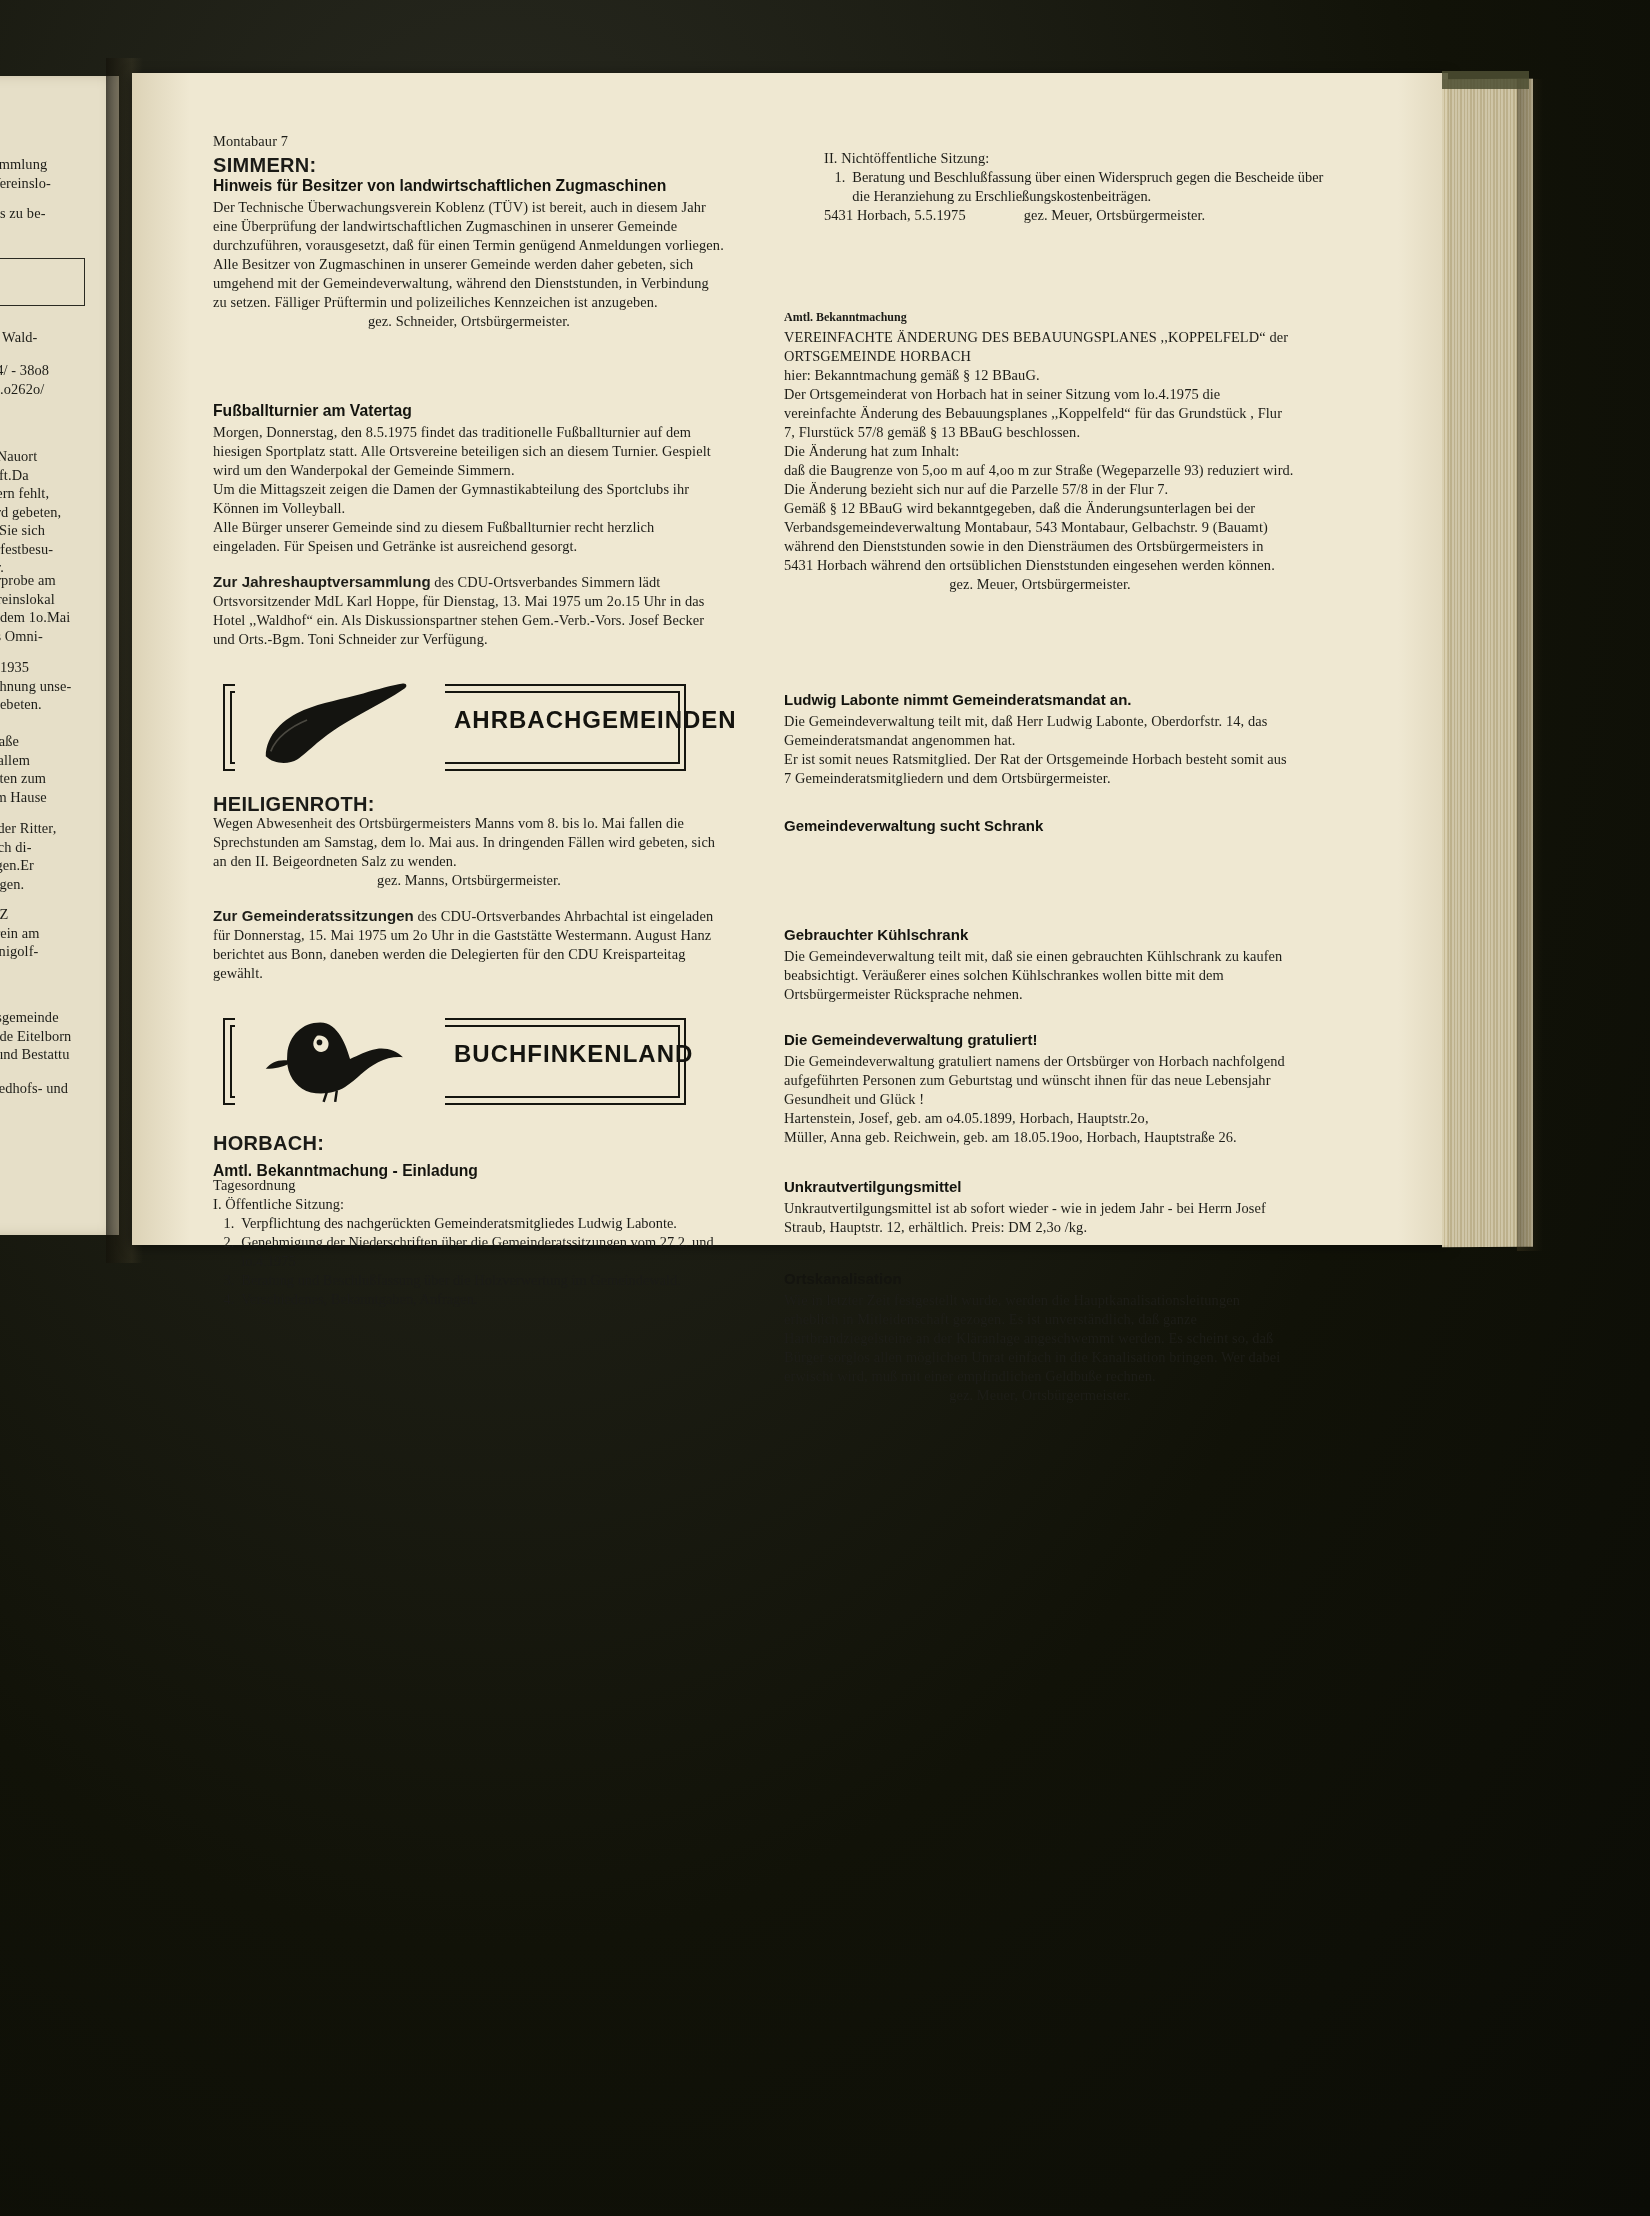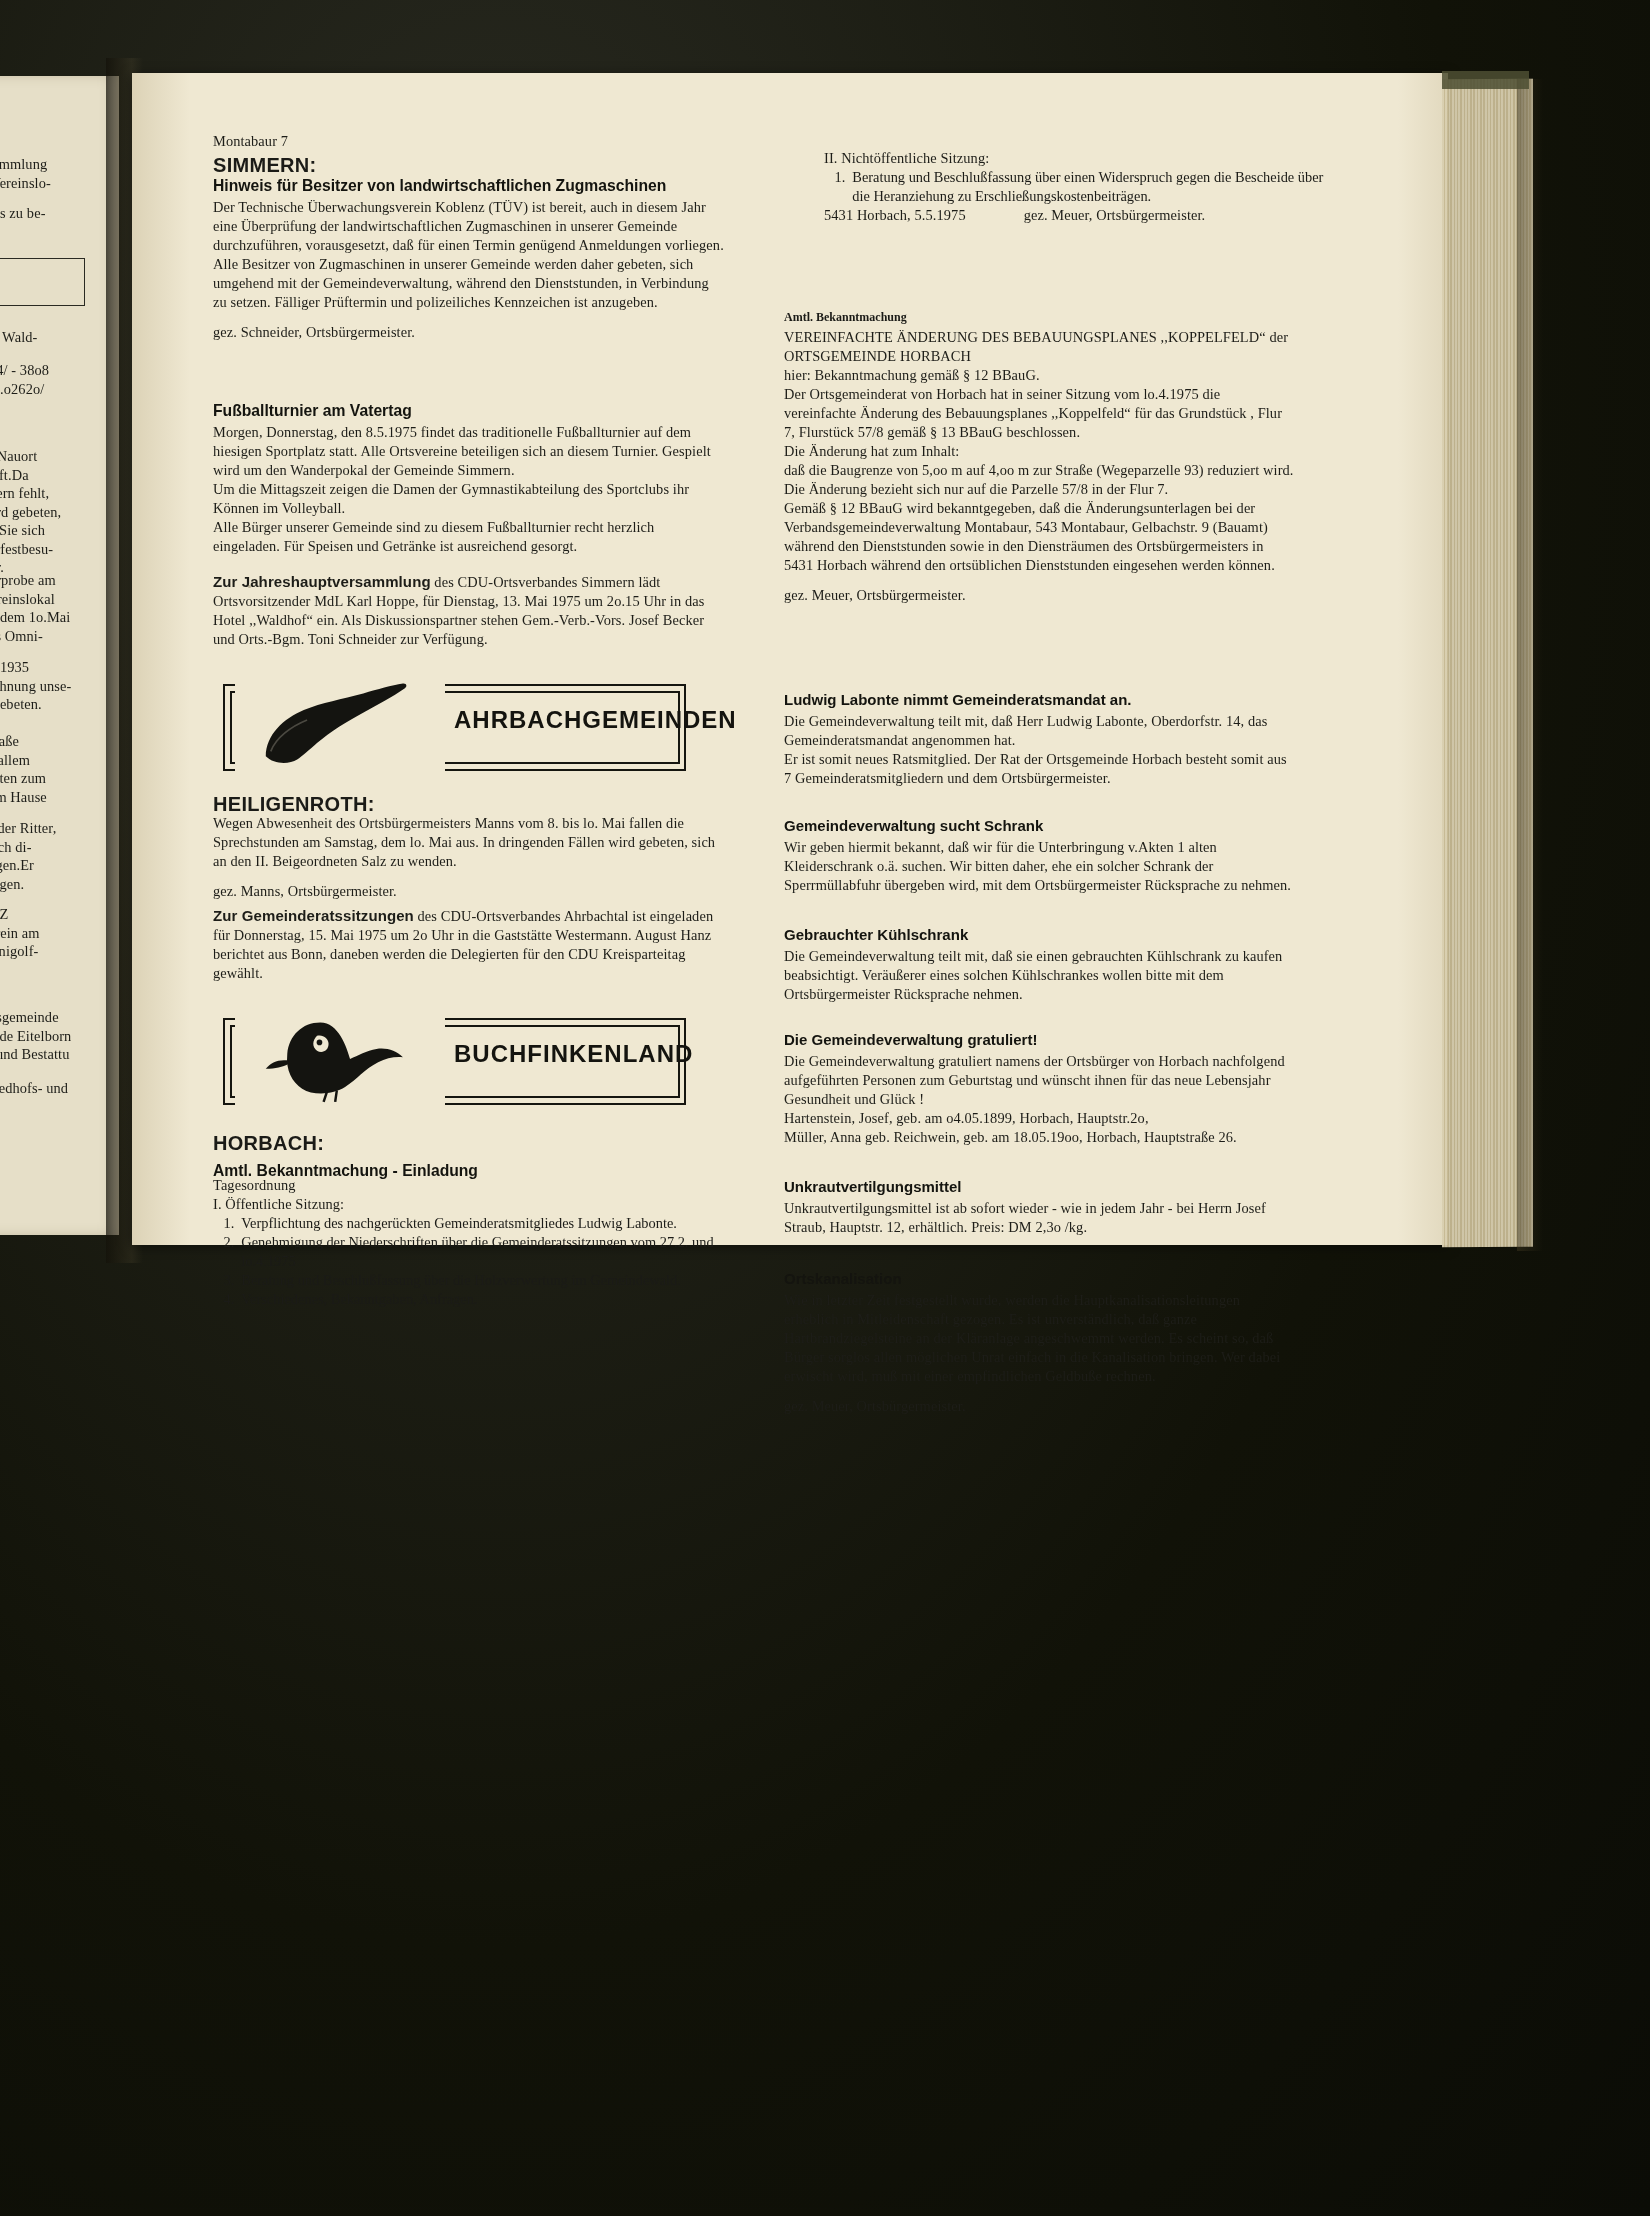--- a/index.html
+++ b/index.html
@@ -133,21 +133,21 @@
     font-weight: bold;
     font-size: 12px;
     line-height: 19px;
     margin: 0 0 0.8px 0;
   }
   .run-in {
     font-family: "Liberation Sans", sans-serif;
     font-weight: bold;
     font-size: 15px;
   }
-  .sig { display: block; text-align: left; margin-top: 11px; }
+  .sig { display: block; text-align: center; }
   .small-caps-hd {
     font-family: "Liberation Sans", sans-serif;
     font-weight: bold;
     font-size: 20px;
     letter-spacing: 0.3px;
   }
 
   
   ol.agenda, ul.plain {
     margin: 0;
@@ -397,21 +397,20 @@
       </div>
 
       <div class="blk" style="top:617px; width:512px;">
         <div class="hd sm">Ludwig Labonte nimmt Gemeinderatsmandat an.</div>
         <div class="p" style="white-space:pre-line">Die  Gemeindeverwaltung teilt mit, daß Herr Ludwig Labonte, Oberdorfstr. 14, das Gemeinderatsmandat angenommen hat.
 Er ist somit neues Ratsmitglied. Der Rat der Ortsgemeinde Horbach besteht somit aus 7 Gemeinderatsmitgliedern und dem Ortsbürgermeister.</div>
       </div>
 
       <div class="blk" style="top:743px; width:512px;">
         <div class="hd sm">Gemeindeverwaltung sucht Schrank</div>
-        <div class="p">Wir geben hiermit bekannt, daß wir für die Unterbringung v.Akten 1  alten Kleiderschrank o.ä. suchen. Wir bitten daher, ehe ein solcher Schrank der Sperrmüllabfuhr übergeben wird, mit dem Ortsbürgermeister Rücksprache zu nehmen.</div>
       </div>
 
       <div class="blk" style="top:852px; width:512px;">
         <div class="hd sm">Gebrauchter   Kühlschrank</div>
         <div class="p">Die Gemeindeverwaltung teilt mit, daß sie einen gebrauchten Kühlschrank zu kaufen beabsichtigt. Veräußerer eines solchen Kühlschrankes wollen bitte mit dem Ortsbürgermeister Rücksprache nehmen.</div>
       </div>
 
       <div class="blk" style="top:957px; width:512px;">
         <div class="hd sm">Die Gemeindeverwaltung gratuliert!</div>
         <div class="p" style="white-space:pre-line">Die Gemeindeverwaltung gratuliert namens der Ortsbürger von Horbach nachfolgend aufgeführten Personen zum Geburtstag und wünscht ihnen für das neue Lebensjahr Gesundheit und Glück !

